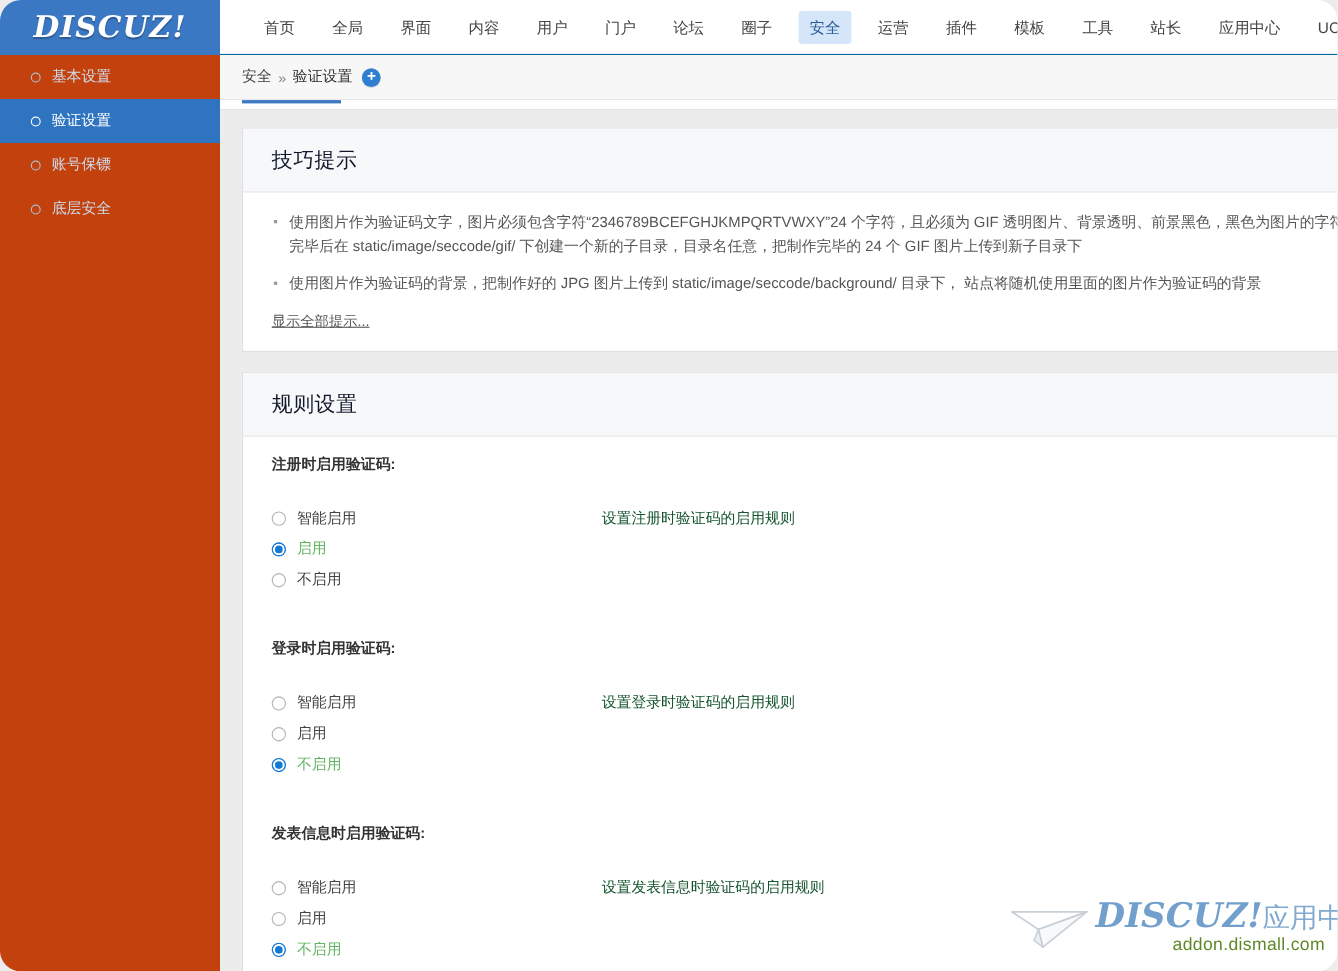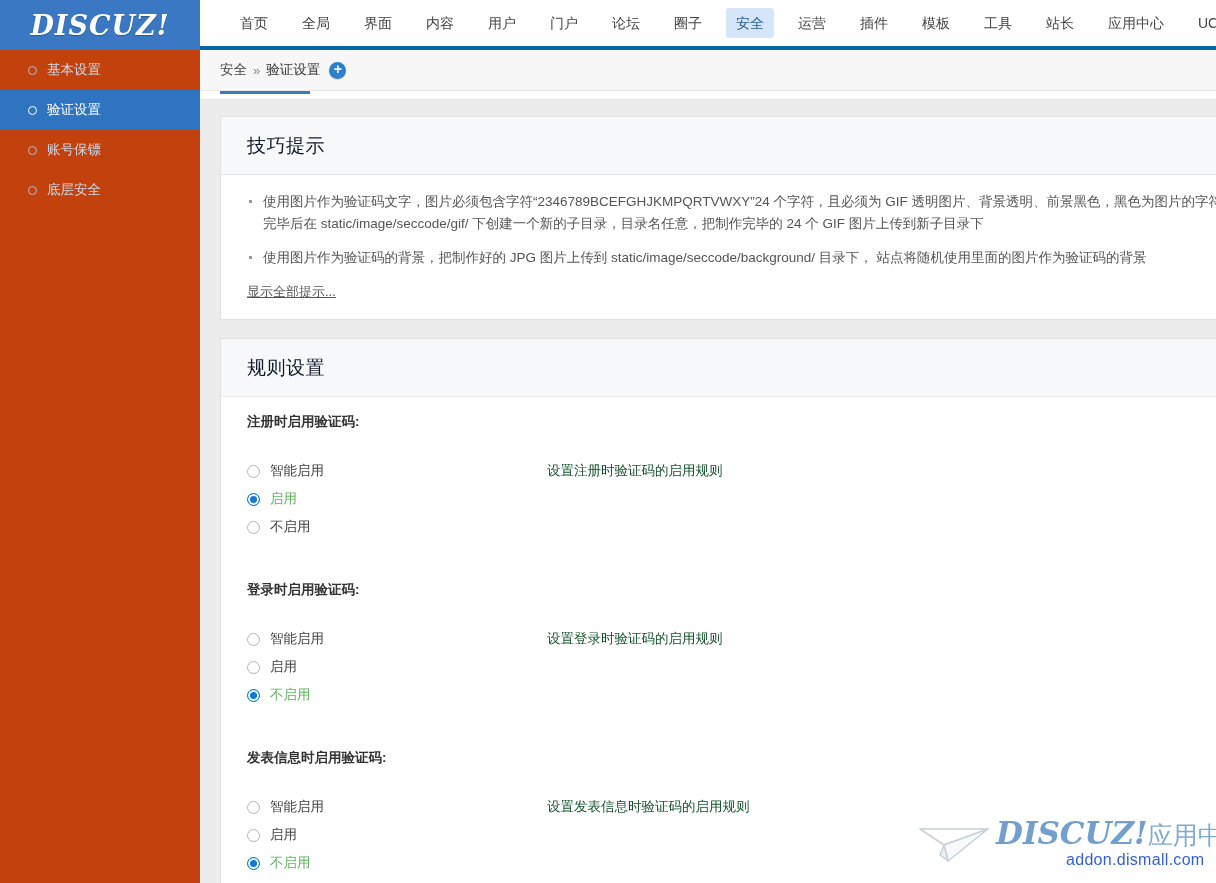--- a/index.html
+++ b/index.html
@@ -5,21 +5,21 @@
   * { box-sizing: border-box; }
   html, body {
     margin: 0; padding: 0;
     width: 1216px; height: 883px;
     overflow: hidden;
     background: #ececec;
     font-family: "Liberation Sans", "DejaVu Sans", sans-serif;
     font-size: 14px;
     color: #333;
   }
-  #app { position: relative; width: 1216px; height: 883px; overflow: hidden; }
+  #app { position: relative; width: 1216px; height: 883px; overflow: hidden; border-radius: 19px; }
 
   
   .brand {
     position: absolute; left: 0; top: 0;
     width: 200px; height: 50px;
     background: #3b78c3;
     display: flex; align-items: center; justify-content: center;
   }
   .brand-text {
     color: #ffffff;
@@ -29,21 +29,21 @@
     letter-spacing: 1px;
     text-shadow: 0 1px 1px rgba(0,0,0,.25);
     user-select: none;
   }
 
   
   .topnav {
     position: absolute; left: 200px; top: 0;
     width: 1016px; height: 50px;
     background: #ffffff;
-    border-bottom: 4px solid #0369a1;
+    border-bottom: 1px solid #0369a1;
     display: flex; align-items: center;
     padding-left: 30px;
     white-space: nowrap;
     overflow: hidden;
   }
   .topnav-item {
     font-size: 14px;
     color: #444;
     padding: 6px 10px;
     margin-right: 14px;
@@ -238,21 +238,21 @@
   .wm-cn {
     font-family: "Liberation Sans", "DejaVu Sans", sans-serif;
     font-style: normal;
     font-weight: normal;
     font-size: 25px;
     color: #6d9cc9;
   }
   .wm-url {
     position: absolute; left: 148px; top: 44px;
     font-size: 16px;
-    color: #1d4ed8;
+    color: #4d7c0f;
     letter-spacing: .3px;
     opacity: .9;
     text-shadow: 0 1px 1px rgba(255,255,255,.9);
     text-align: right;
   }
   .wm-plane { position: absolute; left: 0px; top: 8px; opacity: .55; }
 </style>
 </head>
 <body>
 

